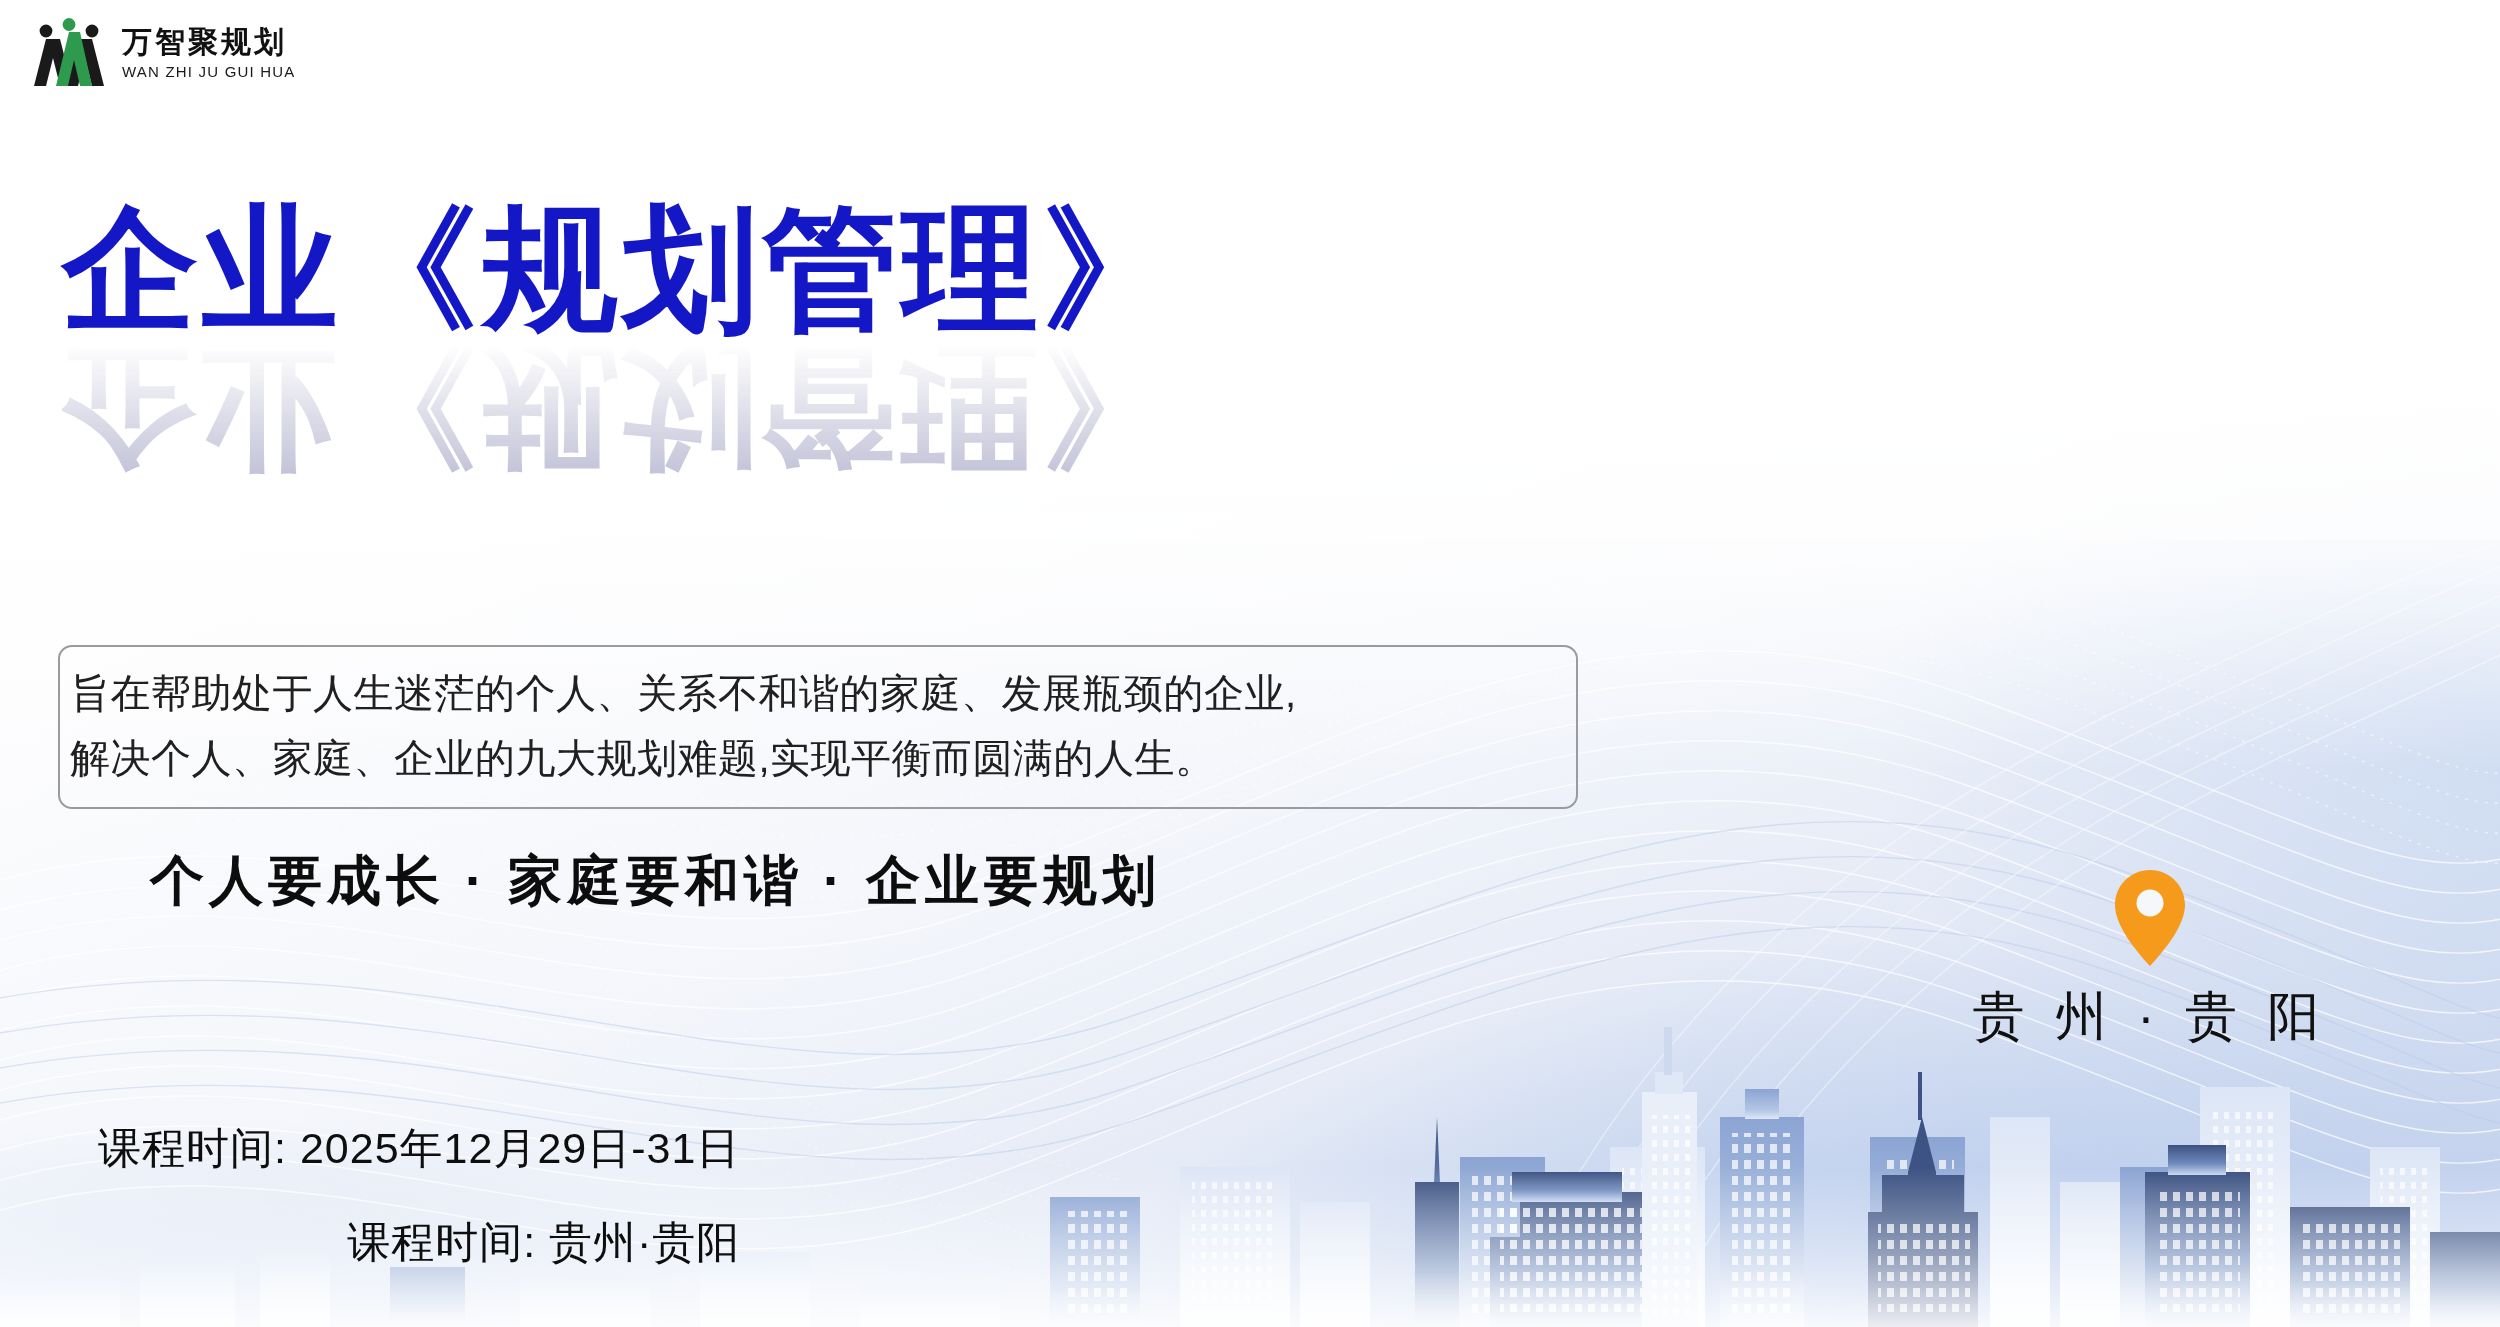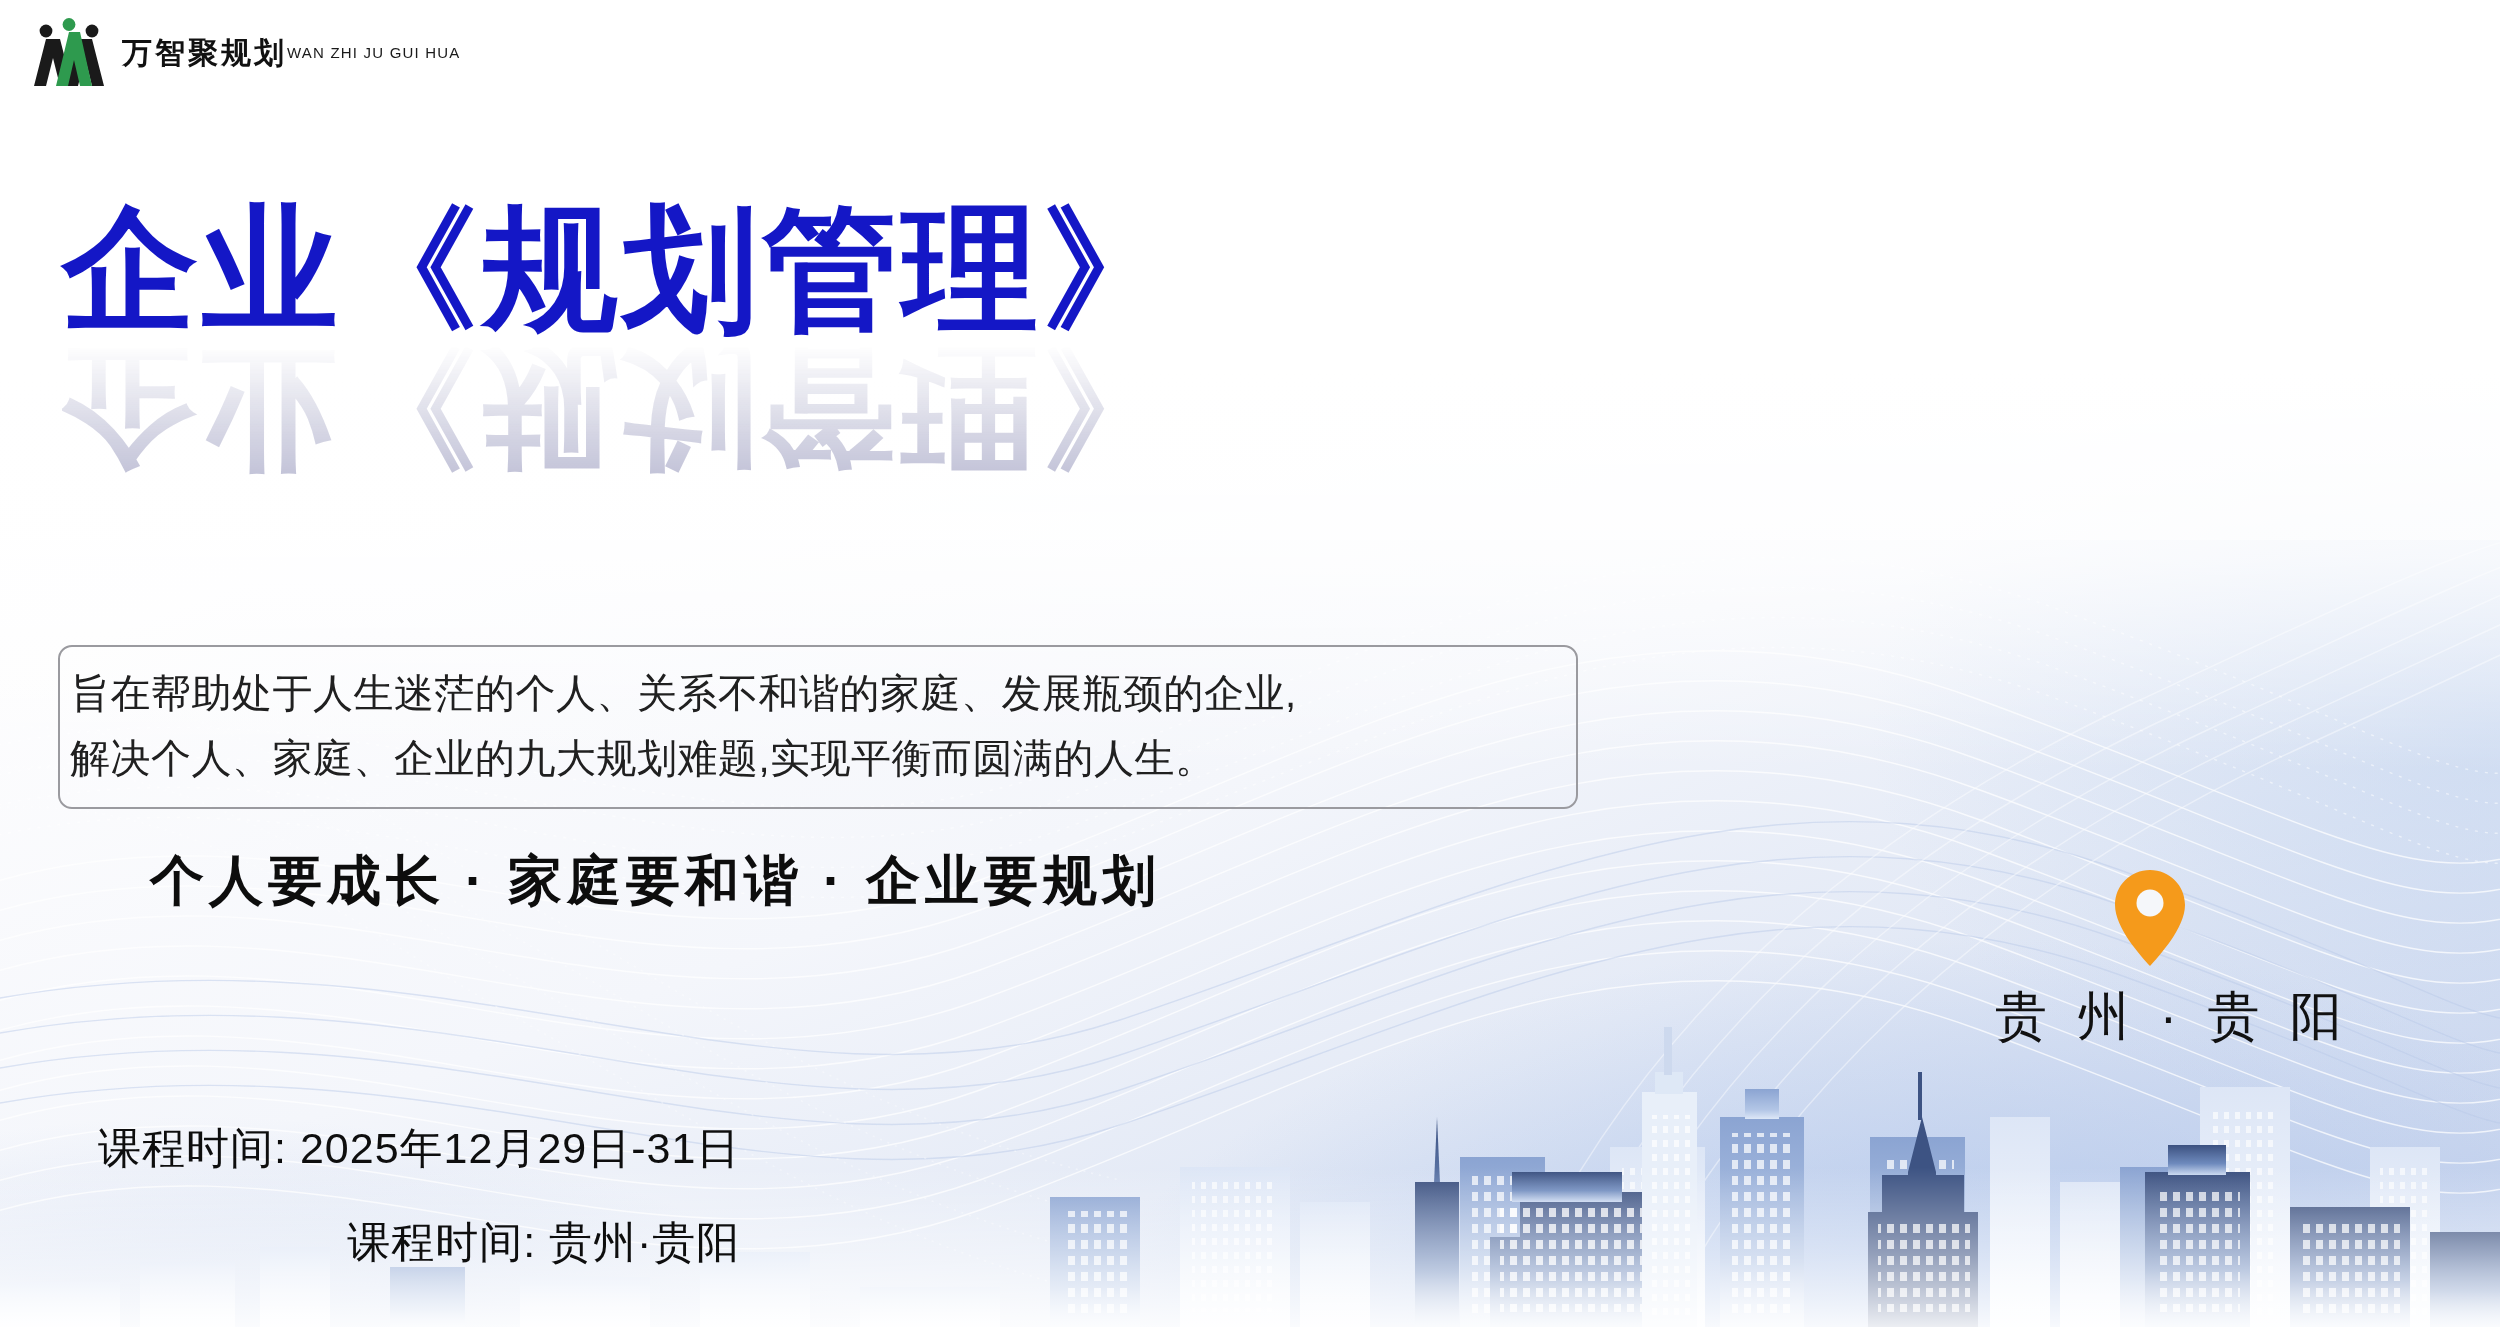--- a/index.html
+++ b/index.html
@@ -26,21 +26,21 @@
   .bg-white-top{
     background:linear-gradient(180deg,#ffffff 0%,#ffffff 28%,rgba(255,255,255,.75) 42%,rgba(255,255,255,0) 58%);
   }
   .wave-svg{position:absolute;inset:0;width:100%;height:100%;}
 
   
   .logo-block{
     position:absolute;left:30px;top:18px;display:flex;align-items:center;gap:14px;
   }
   .logo-mark{width:78px;height:70px;display:block;}
-  .logo-text{display:flex;flex-direction:row;justify-content:center;line-height:1;}
+  .logo-text{display:flex;flex-direction:column;justify-content:center;line-height:1;}
   .logo-cn{
     font-family:"Liberation Serif","DejaVu Serif",serif;
     font-size:30px;font-weight:700;color:#111;letter-spacing:3px;
   }
   .logo-en{
     font-size:15px;font-weight:400;color:#1a1a1a;letter-spacing:1.2px;margin-top:7px;
   }
 
   
   .title-wrap{position:absolute;left:62px;top:196px;}
@@ -82,21 +82,21 @@
   }
 
   
   .location-group{
     position:absolute;left:1950px;top:868px;width:400px;text-align:center;
   }
   .pin-icon{width:78px;height:100px;display:block;margin:0 auto;}
   .location-name{
     margin-top:14px;
     font-family:"Liberation Sans","DejaVu Sans",sans-serif;
-    font-size:52px;font-weight:500;color:#111;letter-spacing:8px;white-space:nowrap;text-align:right;
+    font-size:52px;font-weight:500;color:#111;letter-spacing:8px;white-space:nowrap;
   }
 
   
   .course-info{position:absolute;left:98px;top:1120px;text-align:right;}
   .course-row{
     font-family:"Liberation Sans","DejaVu Sans",sans-serif;
     font-size:43px;color:#0e0e0e;letter-spacing:1px;white-space:nowrap;
     margin-bottom:36px;
   }
   .course-row:last-child{margin-bottom:0;}

